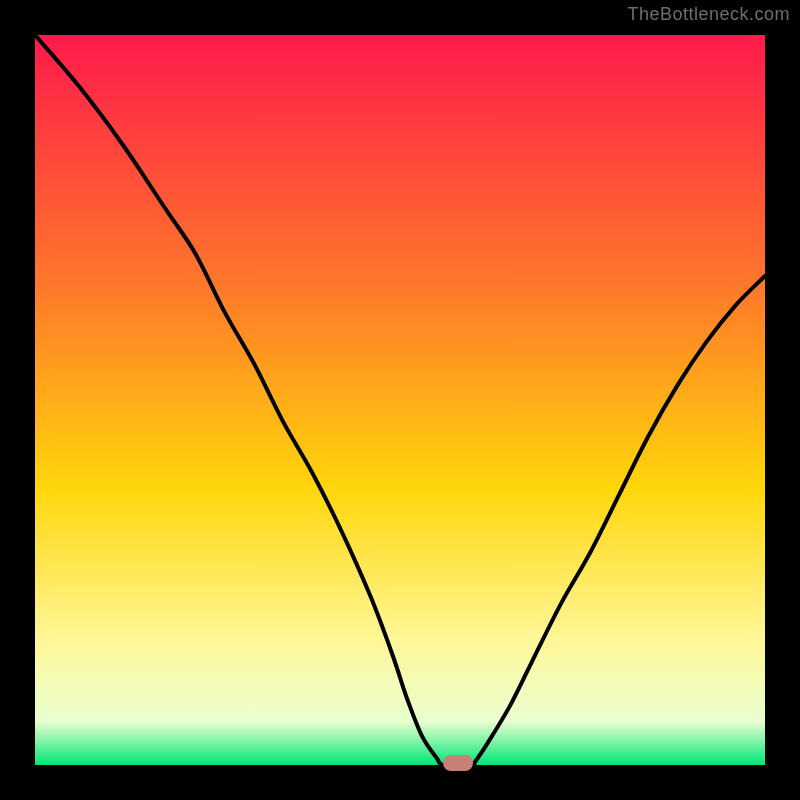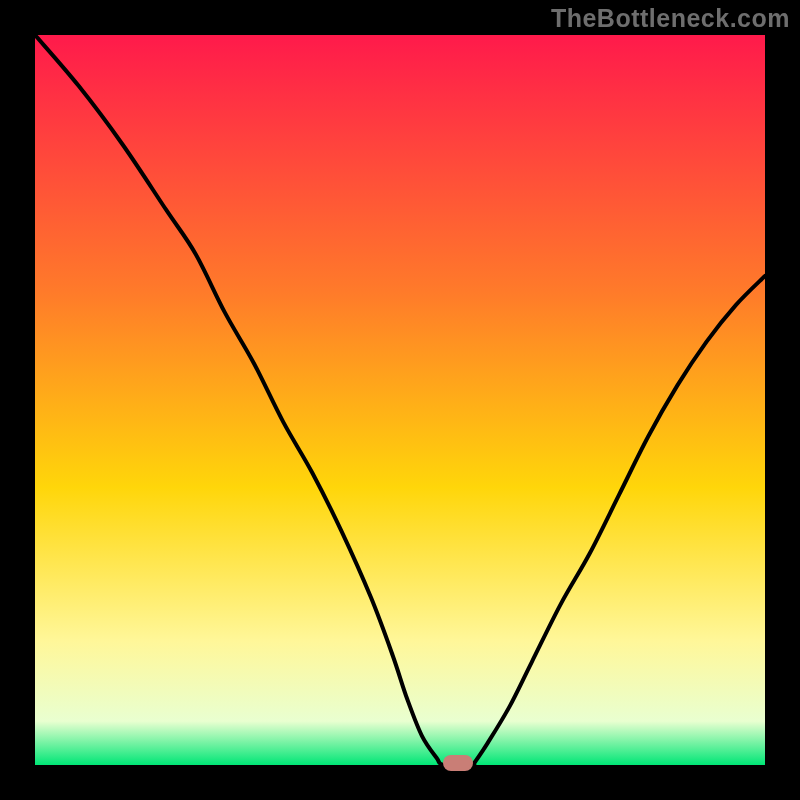--- a/index.html
+++ b/index.html
@@ -14,22 +14,22 @@
     position: relative;
     width: 800px;
     height: 800px;
     background: #000;
   }
   .watermark {
     position: absolute;
     top: 4px;
     right: 10px;
     font-family: Arial, Helvetica, sans-serif;
-    font-size: 25px;
-    font-weight: 700;
+    font-size: 18px;
+    font-weight: 400;
     letter-spacing: 0.5px;
     color: #6e6e6e;
     z-index: 5;
   }
   svg.plot {
     position: absolute;
     left: 35px;
     top: 35px;
     width: 730px;
     height: 730px;

